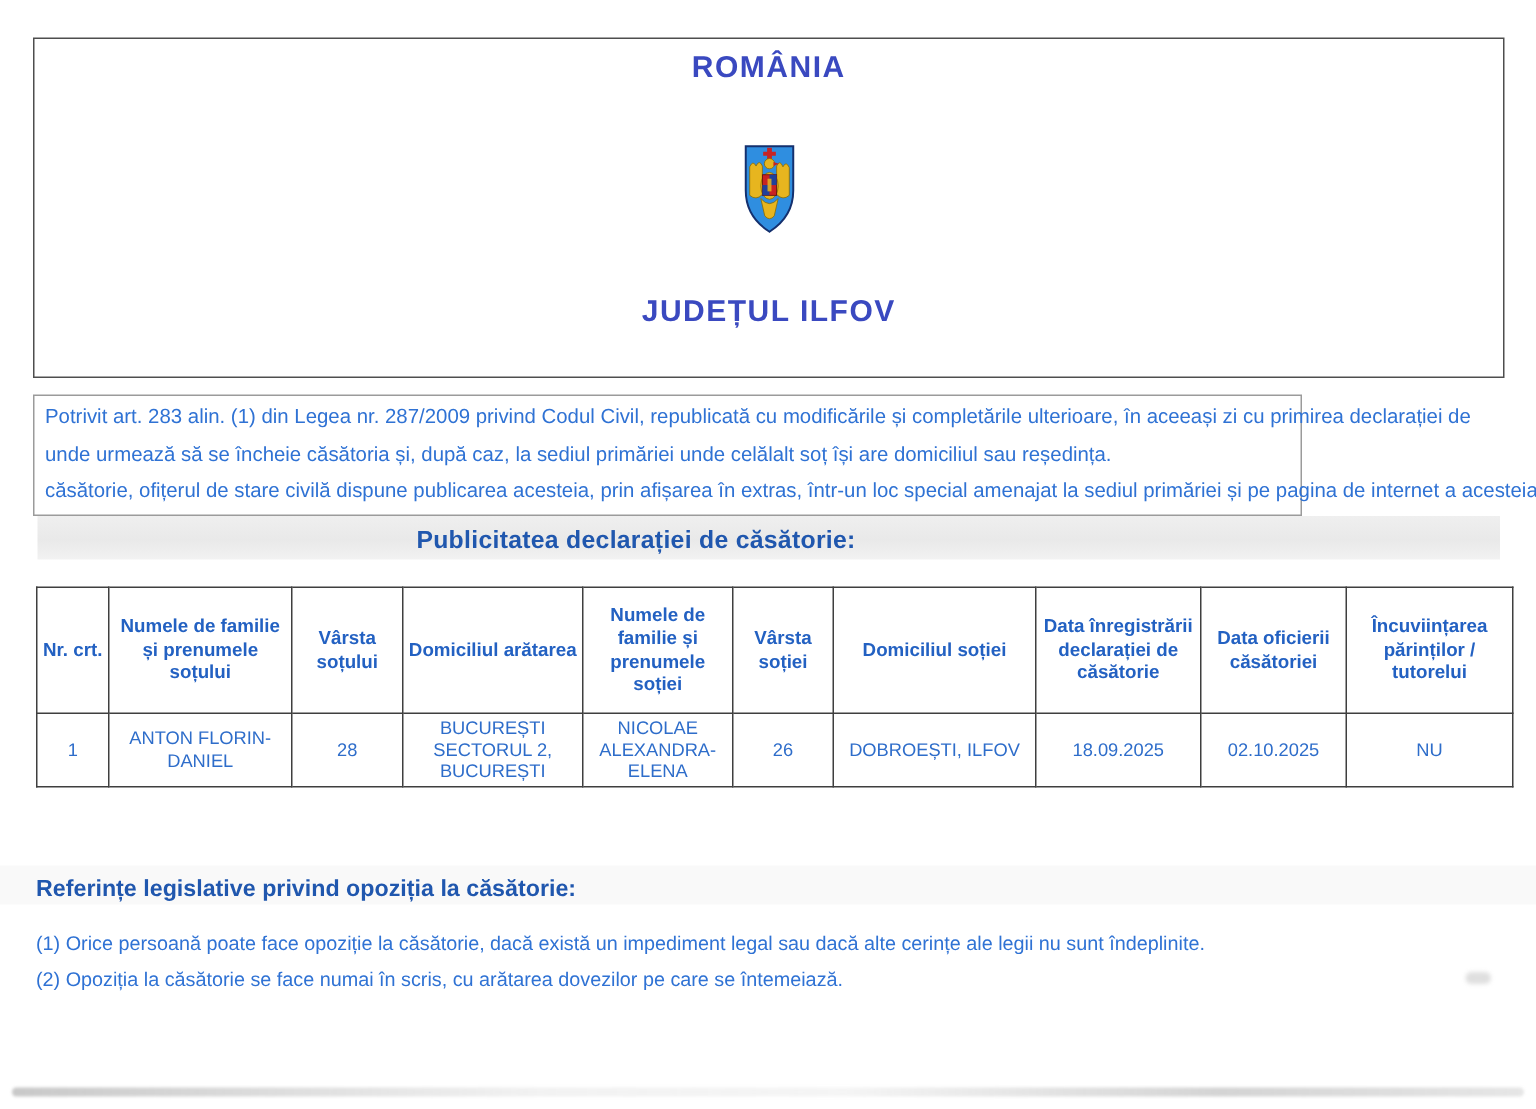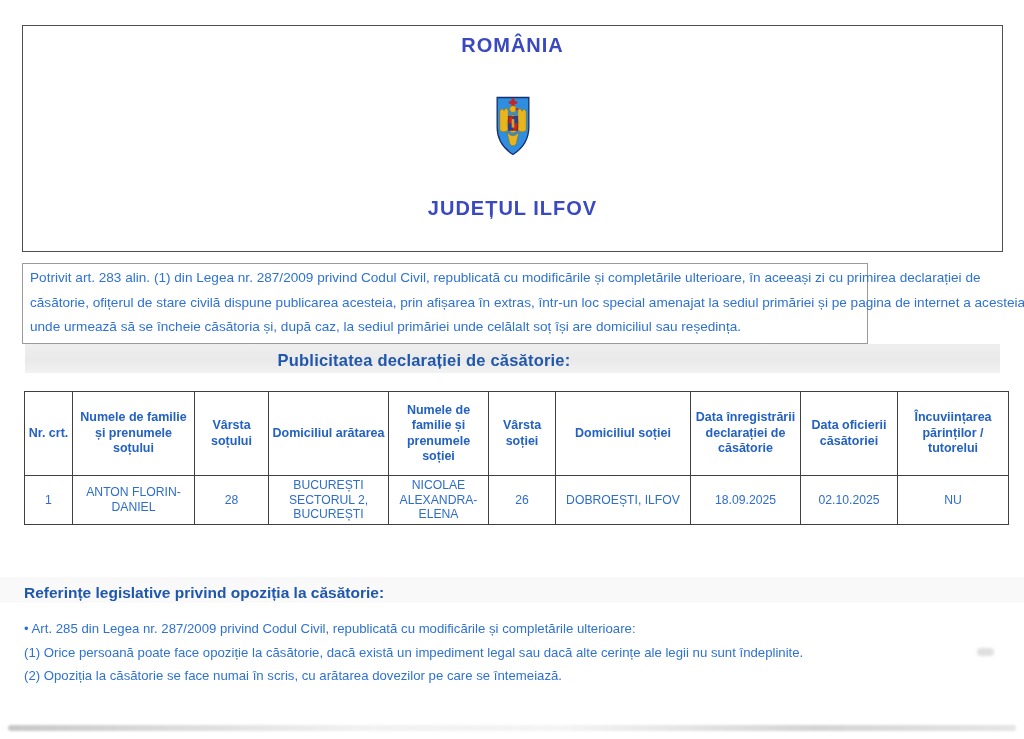--- a/index.html
+++ b/index.html
@@ -124,22 +124,22 @@
         <rect x="33.5" y="51" width="5" height="16" fill="#e7b51f" opacity="0.85"></rect>
       </svg>
     </div>
     <div class="county">JUDEȚUL ILFOV</div>
     <div class="inst inst2">PRIMĂRIA DOBROEȘTI</div>
     <div class="inst inst3">SERVICIUL STARE CIVILĂ</div>
   </div>
 
   <div class="notice-box">
     <div class="notice-line">Potrivit art. 283 alin. (1) din Legea nr. 287/2009 privind Codul Civil, republicată cu modificările și completările ulterioare, în aceeași zi cu primirea declarației de</div>
+    <div class="notice-line">unde urmează să se încheie căsătoria și, după caz, la sediul primăriei unde celălalt soț își are domiciliul sau reședința.</div>
     <div class="notice-line">căsătorie, ofițerul de stare civilă dispune publicarea acesteia, prin afișarea în extras, într-un loc special amenajat la sediul primăriei și pe pagina de internet a acesteia</div>
-    <div class="notice-line">unde urmează să se încheie căsătoria și, după caz, la sediul primăriei unde celălalt soț își are domiciliul sau reședința.</div>
   </div>
 
   <div class="section-title">Publicitatea declarației de căsătorie:</div>
 
   <table class="decl">
     <colgroup>
       <col style="width:48px">
         <col style="width:122px">
         <col style="width:74px">
         <col style="width:120px">
@@ -175,18 +175,17 @@
         <td>DOBROEȘTI, ILFOV</td>
         <td>18.09.2025</td>
         <td>02.10.2025</td>
         <td>NU</td>
       </tr>
     </tbody>
   </table>
 
   <div class="ref-title">Referințe legislative privind opoziția la căsătorie:</div>
   <div class="ref-items">
-    <div class="ref-item">• Art. 285 din Legea nr. 287/2009 privind Codul Civil, republicată cu modificările și completările ulterioare:</div>
     <div class="ref-item">(1) Orice persoană poate face opoziție la căsătorie, dacă există un impediment legal sau dacă alte cerințe ale legii nu sunt îndeplinite.</div>
     <div class="ref-item">(2) Opoziția la căsătorie se face numai în scris, cu arătarea dovezilor pe care se întemeiază.</div>
   </div>
 
 </div>
 
 </body></html>

